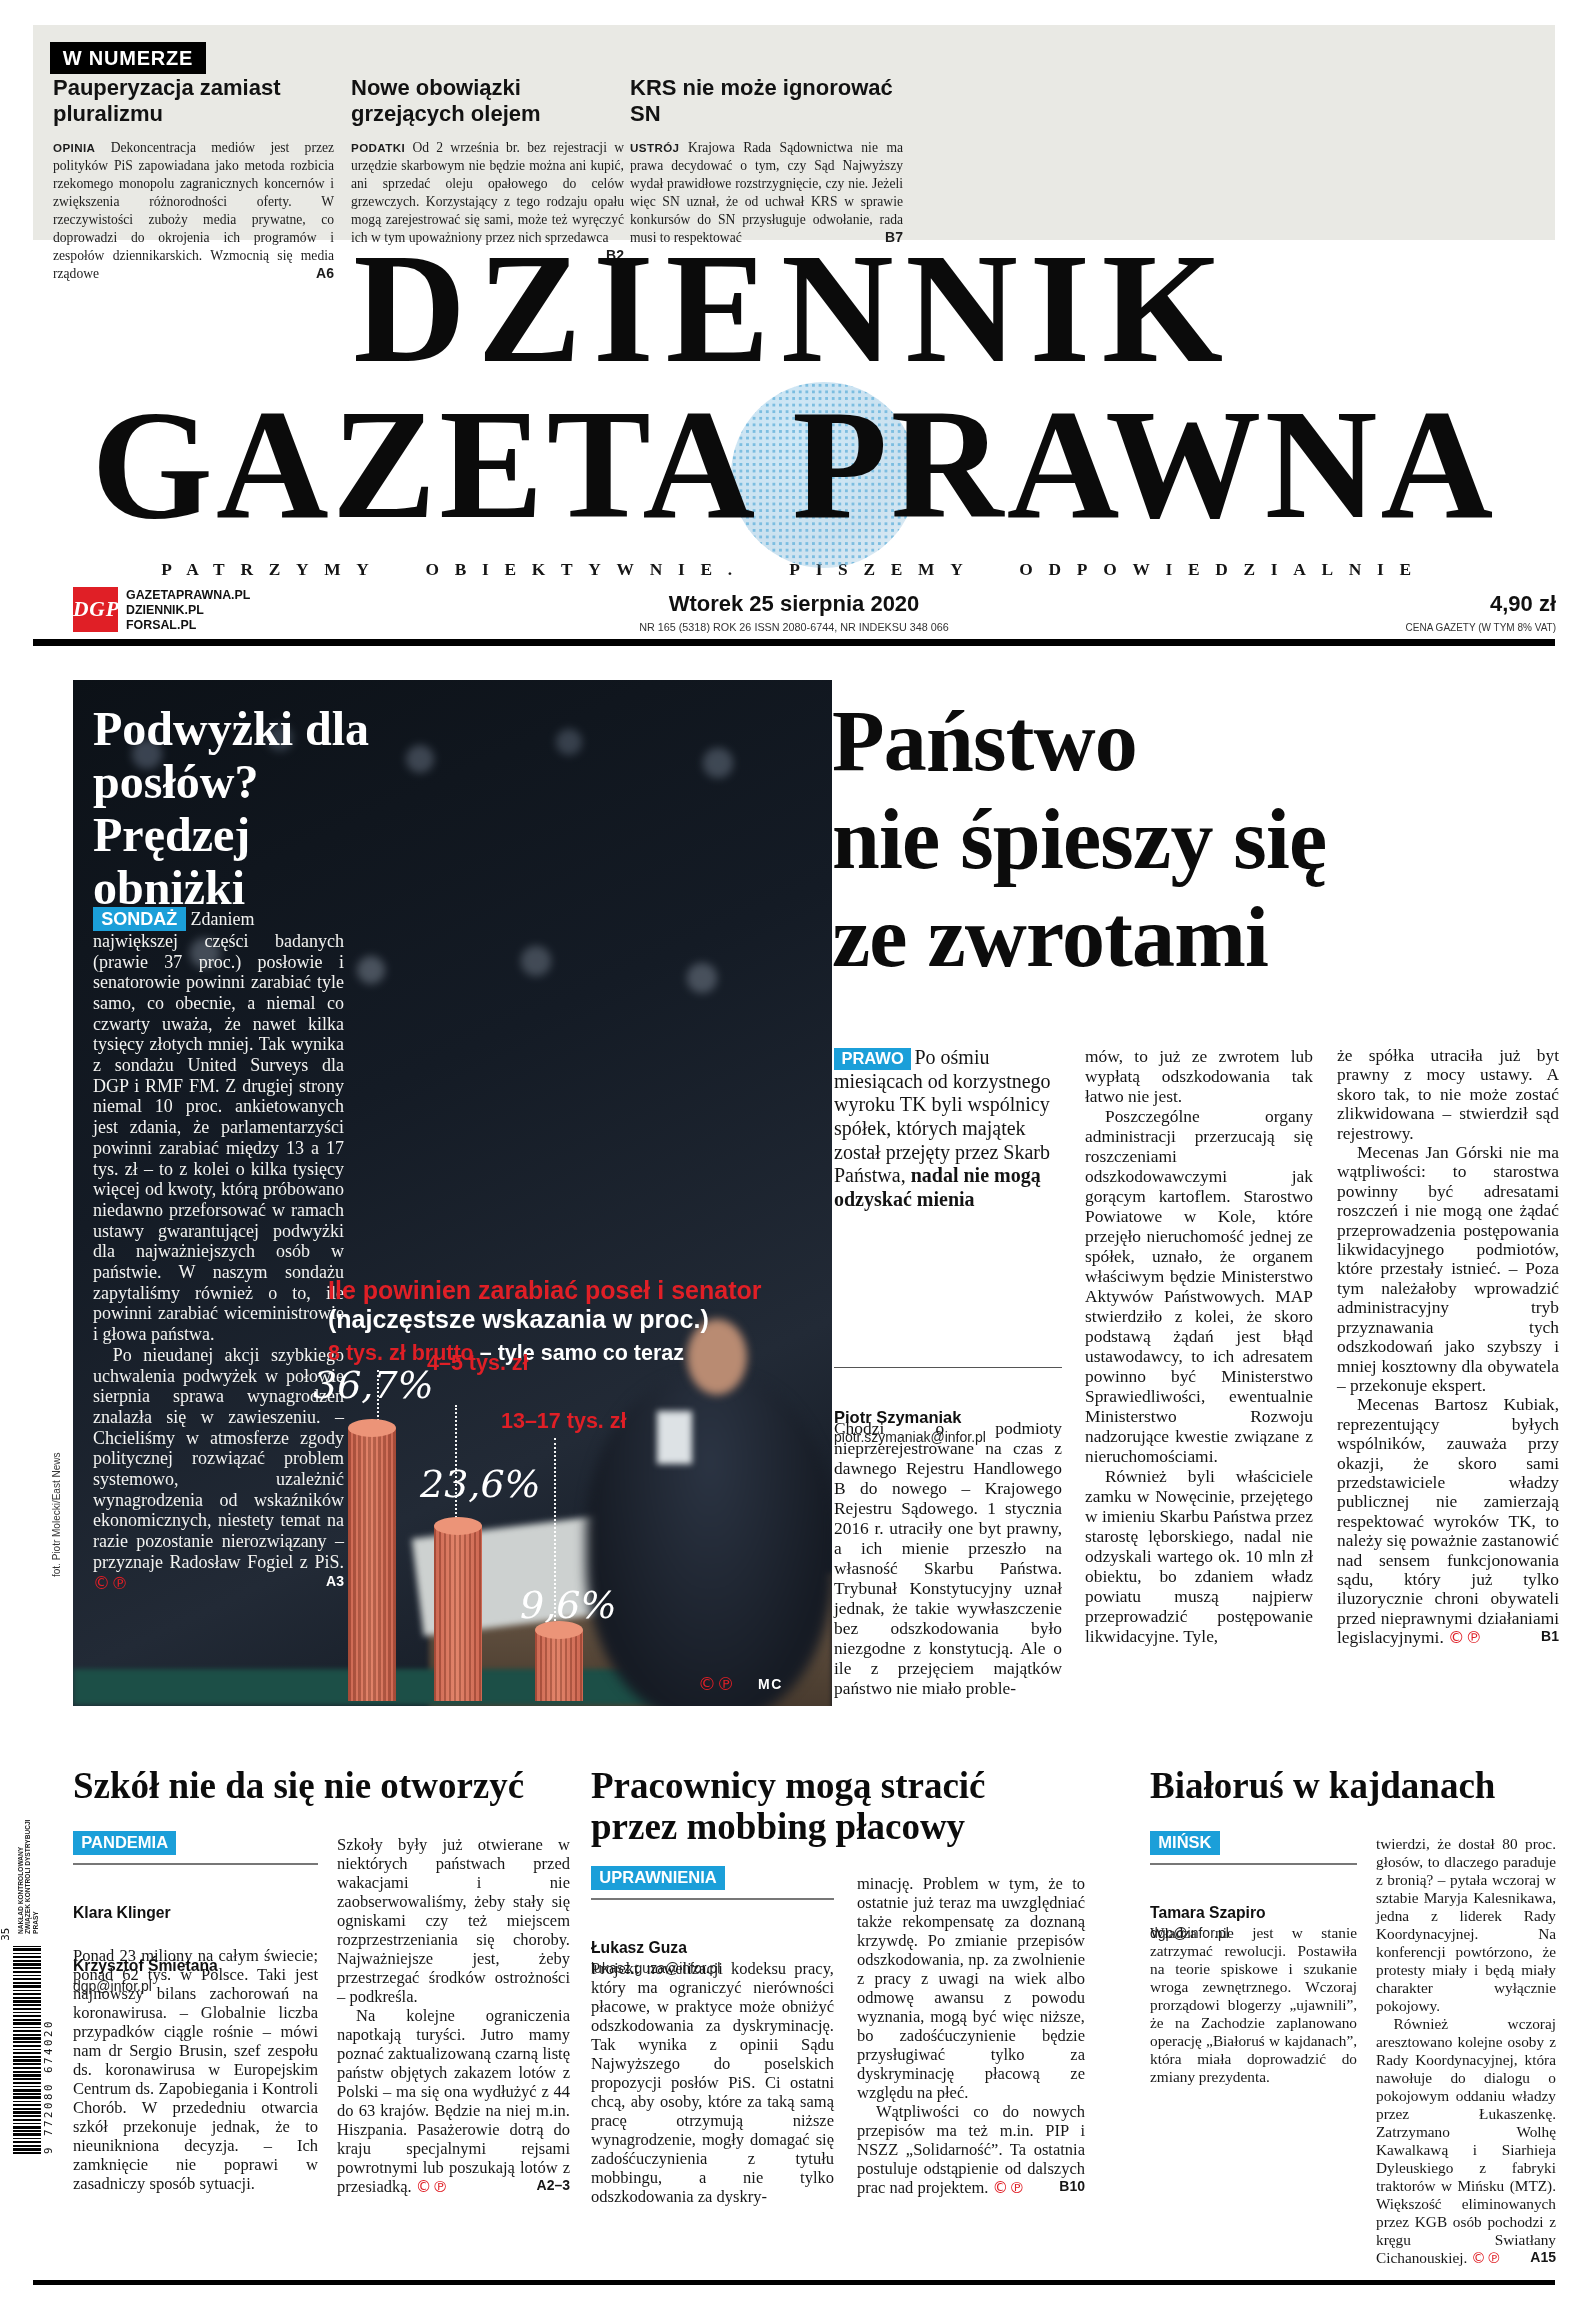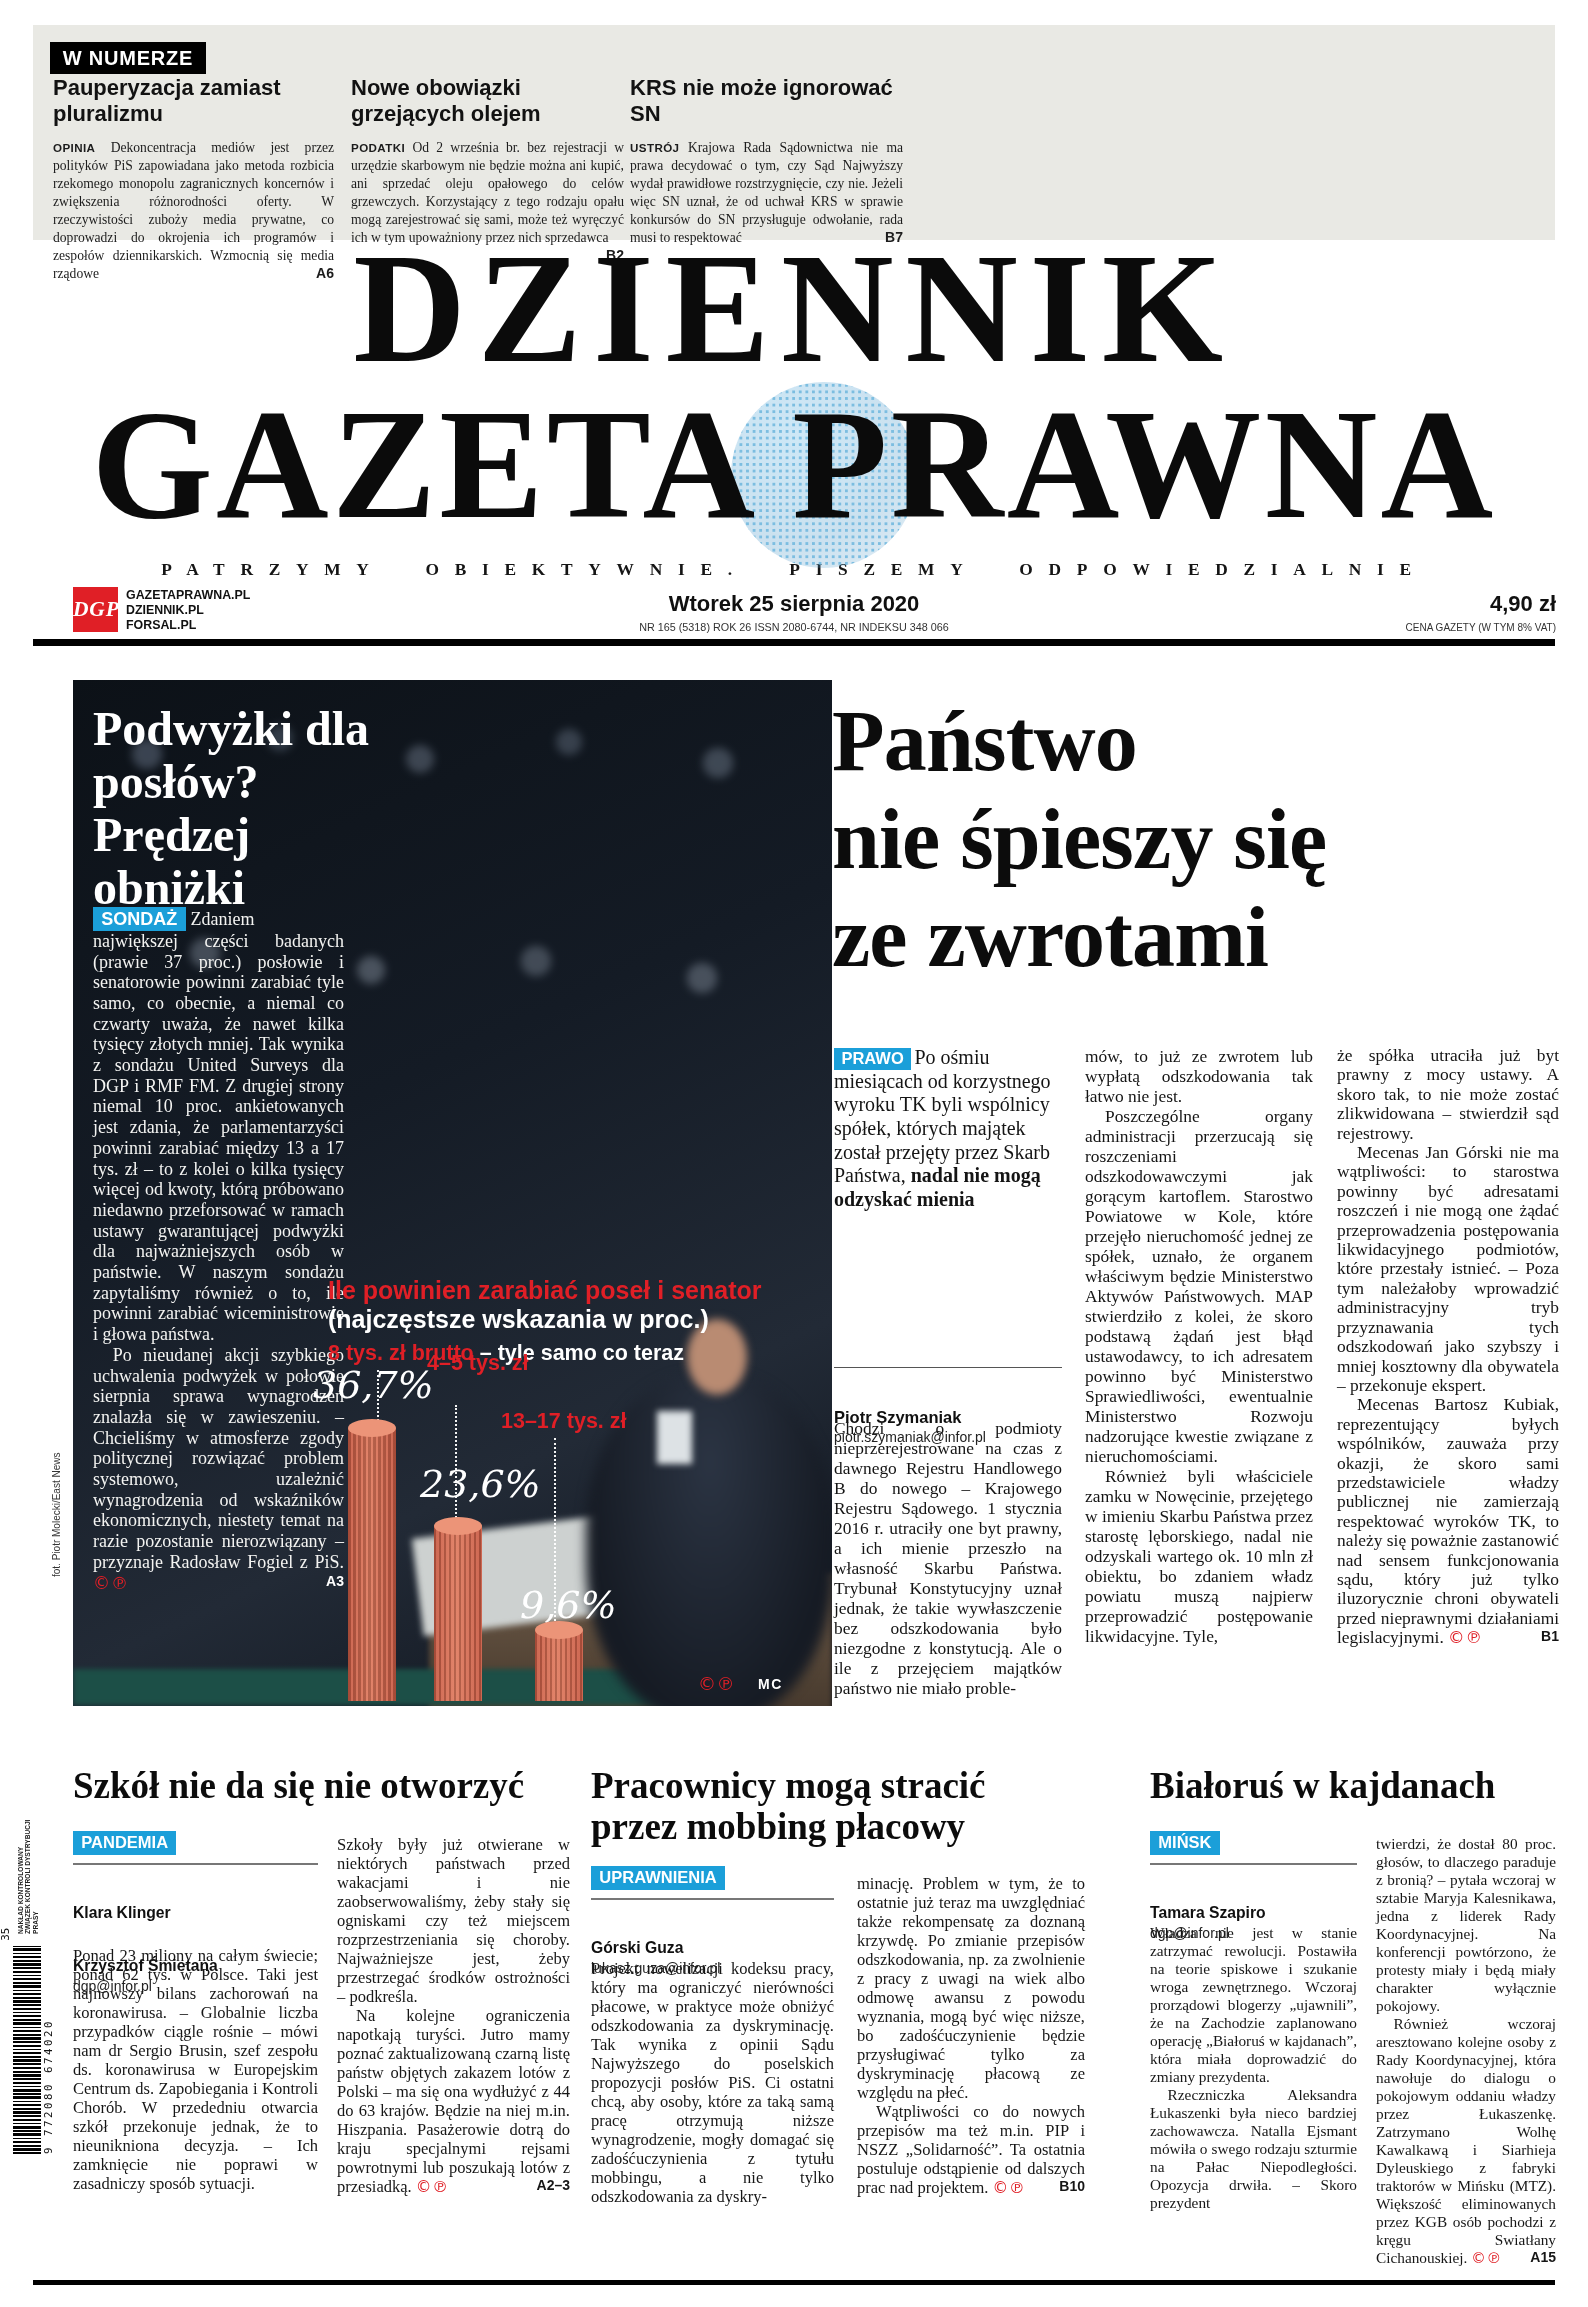--- a/index.html
+++ b/index.html
@@ -268,41 +268,40 @@
     <p class="ind"><span>Na kolejne ograniczenia napotkają turyści. Jutro mamy poznać zaktualizowaną czarną listę państw objętych zakazem lotów z Polski – ma się ona wydłużyć z 44 do 63 krajów. Będzie na niej m.in. Hiszpania. Pasażerowie dotrą do kraju specjalnymi rejsami powrotnymi lub poszukają lotów z przesiadką.</span> <span class="cp">©℗</span> <span class="pref">A2–3</span></p>
   </div>
 
   <div class="abs bot-head bh2">
     <span>Pracownicy mogą stracić</span>
     <span>przez mobbing płacowy</span>
   </div>
   <div class="abs badge badge-bot" style="left:591px;top:1866px;">UPRAWNIENIA</div>
   <div class="abs hair" style="left:591px;top:1898px;width:243px;"></div>
   <div class="abs" style="left:591px;top:1906px;">
-    <div class="byline" style="font-size:15.7px;line-height:20.7px;">Górski Guza</div>
+    <div class="byline" style="font-size:15.7px;line-height:20.7px;">Łukasz Guza</div>
     <div class="bymail">lukasz.guza@infor.pl</div>
   </div>
   <div class="abs bb jt" style="left:591px;top:1959px;width:243px;">
     <p>Projekt nowelizacji kodeksu pracy, który ma ograniczyć nierówności płacowe, w praktyce może obniżyć odszkodowania za dyskryminację. Tak wynika z opinii Sądu Najwyższego do poselskich propozycji posłów PiS. Ci ostatni chcą, aby osoby, które za taką samą pracę otrzymują niższe wynagrodzenie, mogły domagać się zadośćuczynienia z tytułu mobbingu, a nie tylko odszkodowania za dyskry-</p>
   </div>
   <div class="abs bb jt" style="left:857px;top:1874px;width:228px;">
     <p>minację. Problem w tym, że to ostatnie już teraz ma uwzględniać także rekompensatę za doznaną krzywdę. Po zmianie przepisów odszkodowania, np. za zwolnienie z pracy z uwagi na wiek albo odmowę awansu z powodu wyznania, mogą być więc niższe, bo zadośćuczynienie będzie przysługiwać tylko za dyskryminację płacową ze względu na płeć.</p>
     <p class="ind"><span>Wątpliwości co do nowych przepisów ma też m.in. PIP i NSZZ „Solidarność”. Ta ostatnia postuluje odstąpienie od dalszych prac nad projektem.</span> <span class="cp">©℗</span> <span class="pref">B10</span></p>
   </div>
 
   <div class="abs bot-head bh3">Białoruś w kajdanach</div>
   <div class="abs badge badge-bot" style="left:1150px;top:1831px;">MIŃSK</div>
   <div class="abs hair" style="left:1150px;top:1863px;width:207px;"></div>
   <div class="abs" style="left:1150px;top:1871px;">
     <div class="byline" style="font-size:15.7px;line-height:20.7px;">Tamara Szapiro</div>
     <div class="bymail">dgp@infor.pl</div>
   </div>
   <div class="abs bb-sm jt" style="left:1150px;top:1924px;width:207px;">
     <p>Władza nie jest w stanie zatrzymać rewolucji. Postawiła na teorie spiskowe i szukanie wroga zewnętrznego. Wczoraj prorządowi blogerzy „ujawnili”, że na Zachodzie zaplanowano operację „Białoruś w kajdanach”, która miała doprowadzić do zmiany prezydenta.</p>
-    <p class="ind">Rzeczniczka Aleksandra Łukaszenki była nieco bardziej zachowawcza. Natalla Ejsmant mówiła o swego rodzaju szturmie na Pałac Niepodległości. Opozycja drwiła. – Skoro prezydent</p>
   </div>
   <div class="abs bb-sm jt" style="left:1376px;top:1835px;width:180px;">
     <p>twierdzi, że dostał 80 proc. głosów, to dlaczego paraduje z bronią? – pytała wczoraj w sztabie Maryja Kalesnikawa, jedna z liderek Rady Koordynacyjnej. Na konferencji powtórzono, że protesty miały i będą miały charakter wyłącznie pokojowy.</p>
     <p class="ind"><span>Również wczoraj aresztowano kolejne osoby z Rady Koordynacyjnej, która nawołuje do dialogu o pokojowym oddaniu władzy przez Łukaszenkę. Zatrzymano Wolhę Kawalkawą i Siarhieja Dyleuskiego z fabryki traktorów w Mińsku (MTZ). Większość eliminowanych przez KGB osób pochodzi z kręgu Swiatłany Cichanouskiej.</span> <span class="cp">©℗</span> <span class="pref">A15</span></p>
   </div>
 
   <div class="abs bot-rule"></div>
 
   <div class="abs ctrl-notes">
     <span>NAKŁAD KONTROLOWANY</span><br>

